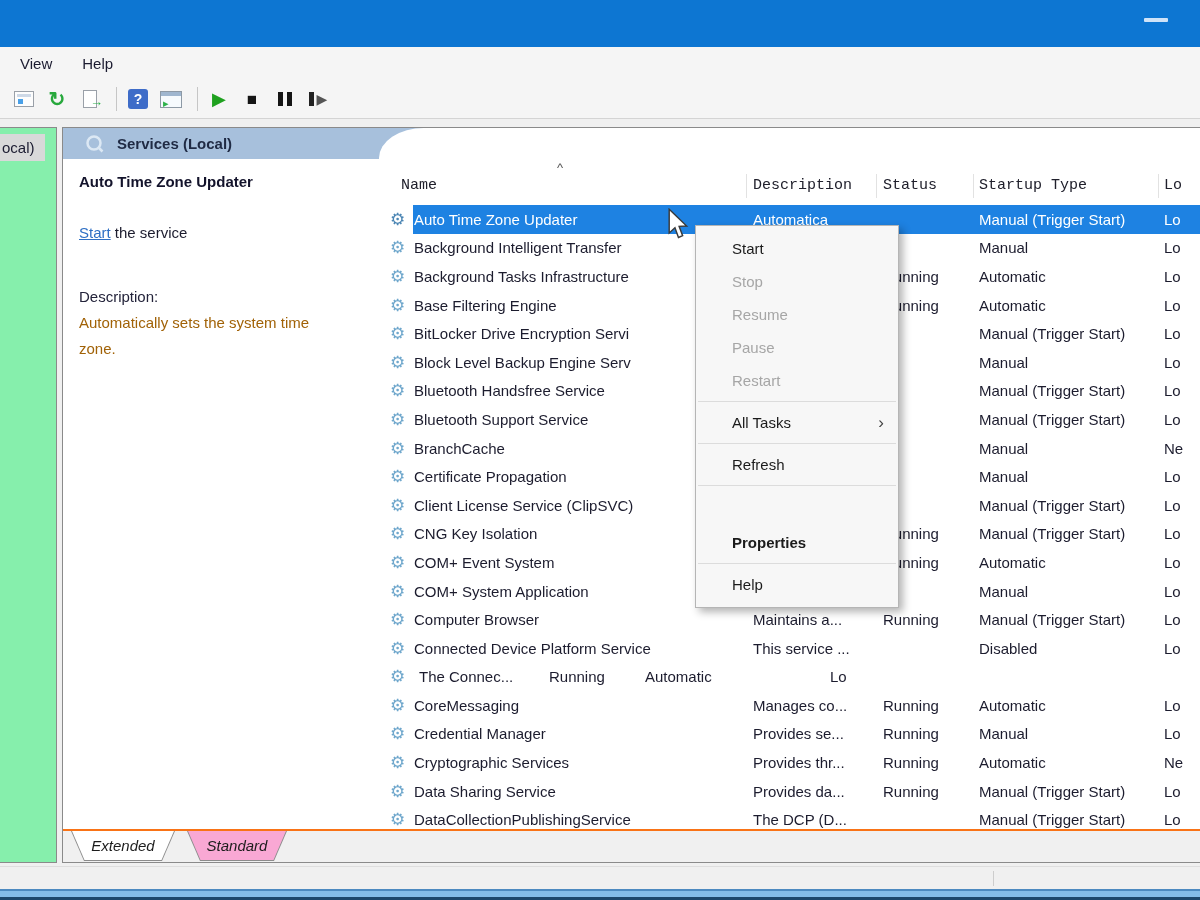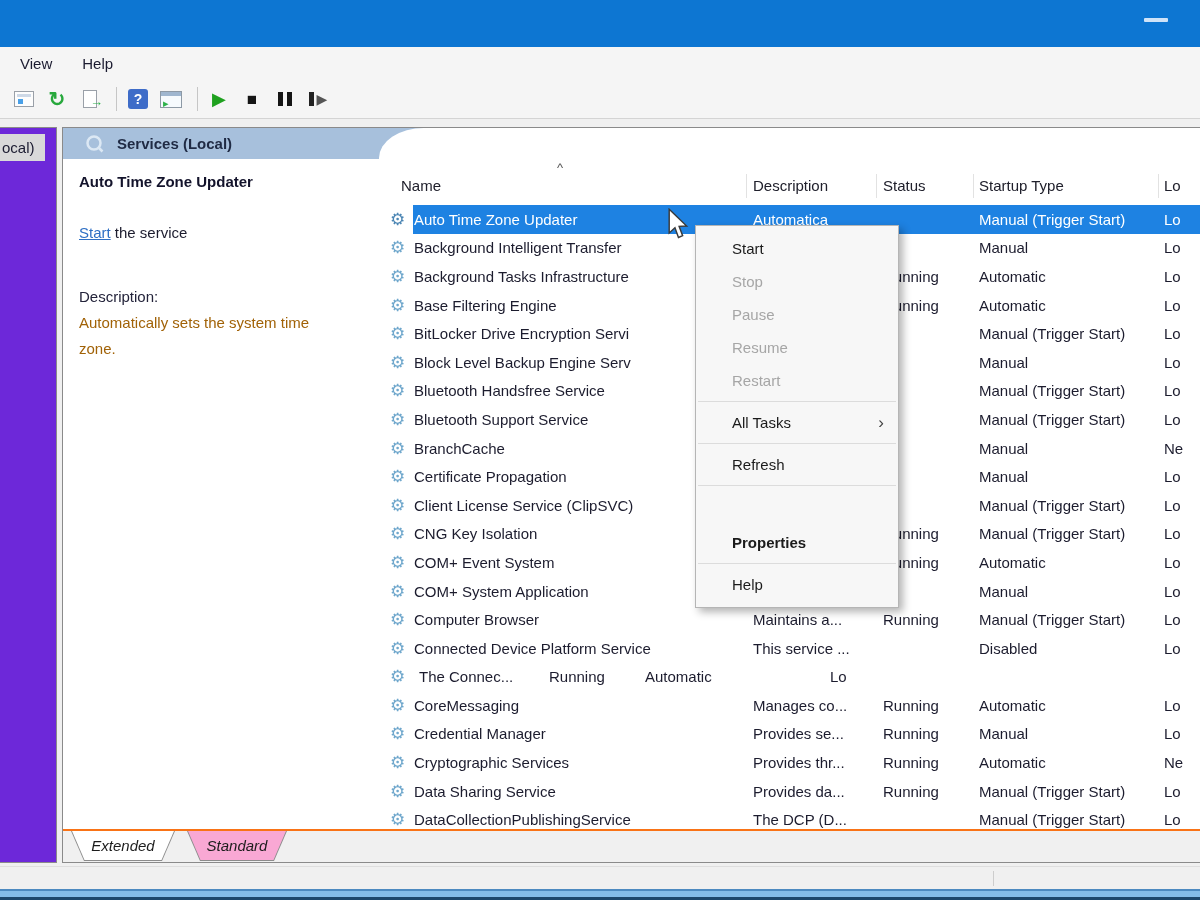--- a/index.html
+++ b/index.html
@@ -32,38 +32,38 @@
   .ic-start { color:#1fa11f; font-size:18px; line-height:1; }
   .ic-stop { color:#151515; font-size:17px; line-height:1; }
   .ic-pause { width:14px; height:14px; border-left:5px solid #151515; border-right:5px solid #151515; }
   .ic-step { display:flex; align-items:center; }
   .ic-step .bar { width:5px; height:14px; background:#222; margin-right:3px; }
   .ic-step .tri { color:#555; font-size:14px; line-height:1; }
 
   
   .workspace { position:absolute; left:0; top:119px; width:1200px; height:747px; background:#f0f0f0; }
 
-  .tree-panel { position:absolute; left:0; top:8px; width:57px; bottom:3px; background:#6d28d9; border:1px solid #8a8a8a; border-left:none; }
+  .tree-panel { position:absolute; left:0; top:8px; width:57px; bottom:3px; background:#86efac; border:1px solid #8a8a8a; border-left:none; }
   .tree-item { position:absolute; left:0; top:6px; width:45px; height:27px; background:#d9d9d9; display:flex; align-items:center; padding-left:2px; color:#1b1b30; }
 
   .main-panel { position:absolute; left:62px; top:8px; right:0; bottom:3px; background:#fff; border:1px solid #8a8a8a; border-right:none; overflow:hidden; }
   .strip { position:absolute; left:0; top:0; right:0; height:31px; background:#a7c0dc; display:flex; align-items:center; }
   .strip-icon { margin-left:22px; margin-right:12px; display:flex; }
   .strip-title { font-weight:600; color:#1f2a44; }
 
   .desc-pane { position:absolute; left:0; top:31px; width:316px; bottom:33px; background:#fff; padding:14px 0 0 16px; }
   .svc-title { font-weight:bold; color:#13132b; }
   .svc-action { margin-top:34px; color:#1c1c2e; }
   .svc-action a { color:#2e6fc4; text-decoration:underline; cursor:pointer; }
   .svc-desc-label { margin-top:43px; color:#23233a; line-height:26px; }
   .svc-desc { width:250px; color:#a16207; line-height:26px; }
 
   .list-panel { position:absolute; left:316px; top:0; right:0; bottom:33px; background:#fff; border-top-left-radius:45px 30px; z-index:2; }
   .table-head { display:flex; margin-top:38px; height:39px; align-items:center; position:relative; color:#20202c; }
-  .hcell { height:24px; display:flex; align-items:center; border-right:1px solid #e2e2e2; overflow:hidden; white-space:nowrap; }
+  .hcell { height:24px; display:flex; align-items:center; border-right:1px solid #e2e2e2; overflow:hidden; white-space:nowrap;font-family:Liberation Mono, monospace; }
   .hc-name { width:368px; padding-left:22px; }
   .hc-desc { width:130px; padding-left:6px; }
   .hc-status { width:97px; padding-left:6px; }
   .hc-startup { width:185px; padding-left:5px; }
   .hc-logon { flex:1; padding-left:5px; border-right:none; }
   .sort-caret { position:absolute; left:178px; top:-6px; font-size:13px; color:#555; }
 
   .rows { overflow:hidden; }
   .row { display:flex; height:28.6px; align-items:center; white-space:nowrap; }
   .cell { overflow:hidden; white-space:nowrap; height:100%; display:flex; align-items:center; }
@@ -381,22 +381,22 @@
   </div>
   <div class="bottom-edge">
     <div class="be1"></div>
       <div class="be2"></div>
       <div class="be3"></div>
   </div>
 
   <div class="context-menu" id="ctxmenu">
       <div class="cm-item">Start</div>
       <div class="cm-item disabled">Stop</div>
+      <div class="cm-item disabled">Resume</div>
       <div class="cm-item disabled">Pause</div>
-      <div class="cm-item disabled">Resume</div>
       <div class="cm-item disabled">Restart</div>
       <div class="cm-sep"></div>
       <div class="cm-item">All Tasks<span class="cm-sub">›</span></div>
       <div class="cm-sep"></div>
       <div class="cm-item">Refresh</div>
       <div class="cm-sep"></div>
       <div class="cm-item bold">Properties</div>
       <div class="cm-sep"></div>
       <div class="cm-item">Help</div>
     </div>

